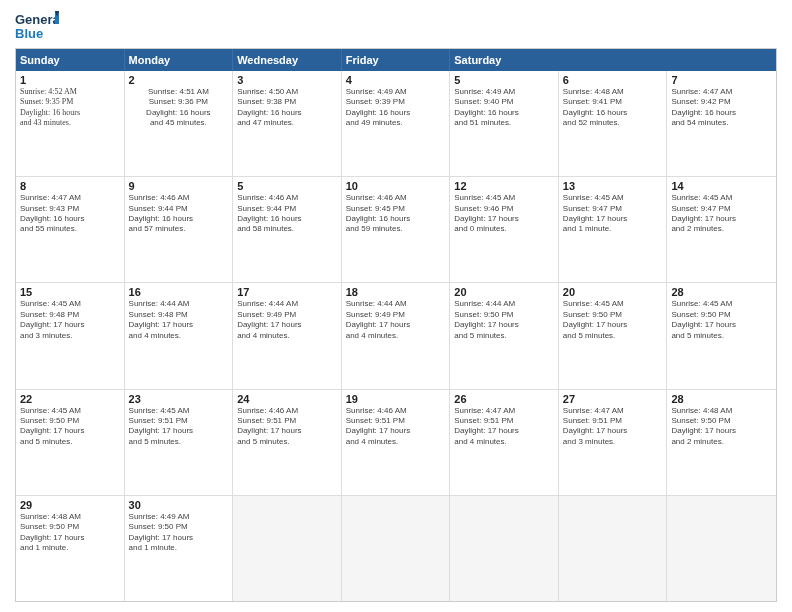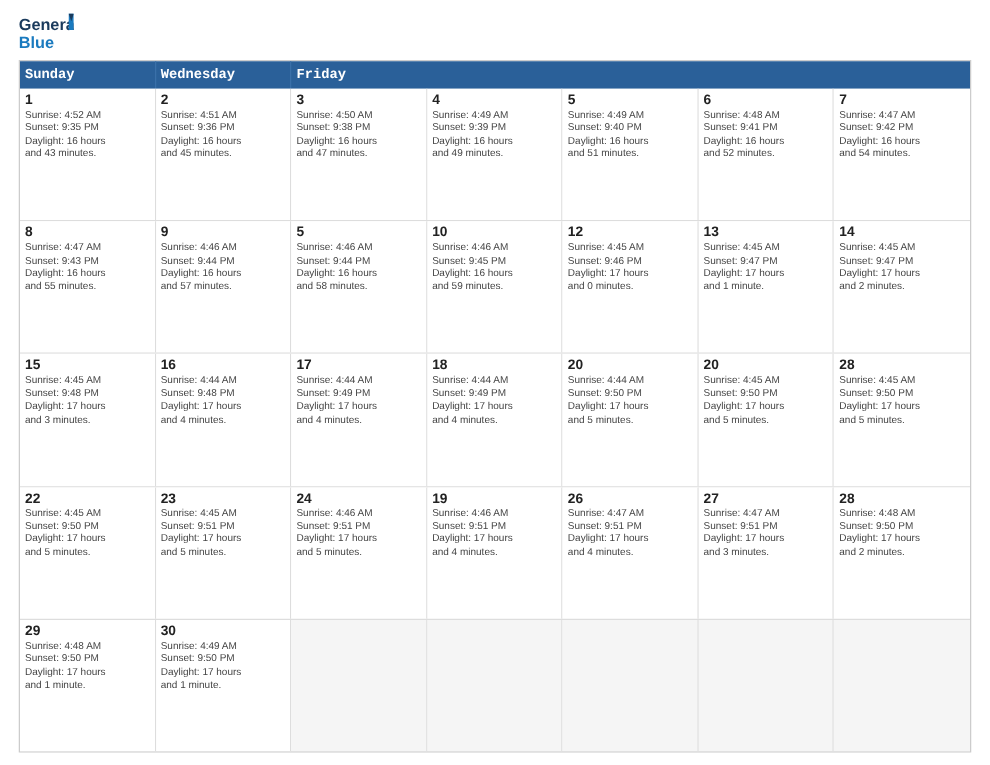--- a/index.html
+++ b/index.html
@@ -52,21 +52,20 @@
       grid-template-columns: repeat(7, 1fr);
       background: #2a6099;
     }
     .cal-header-cell {
       color: #fff;
       font-size: 11px;
       font-weight: bold;
       padding: 5px 4px;
       text-align: left;
       border-right: 1px solid #3a70a9;
-      font-family: Liberation Mono, monospace;
     }
     .cal-header-cell:last-child {
       border-right: none;
     }
     .cal-body {
       display: flex;
       flex-direction: column;
       flex: 1;
     }
     .cal-row {
@@ -122,35 +121,37 @@
   </div>
     <div class="title-area">
       <div class="month-title"></div>
       <div class="subtitle"></div>
     </div>
   </div>
 
   <div class="calendar">
     <div class="cal-header">
     <div class="cal-header-cell">Sunday</div>
+        <div class="cal-header-cell">Monday</div>
         <div class="cal-header-cell">Wednesday</div>
         <div class="cal-header-cell">Friday</div>
+        <div class="cal-header-cell">Saturday</div>
       </div>
     <div class="cal-body">
     <div class="cal-row">
           <div class="cal-cell">
             <span class="day-num">1</span>
-            <div class="cell-text" style="white-space: pre-line;">Sunrise: 4:52 AM
+            <div class="cell-text" style="white-space: pre-line; font-family: Liberation Serif, serif;">Sunrise: 4:52 AM
 Sunset: 9:35 PM
 Daylight: 16 hours
 and 43 minutes.</div>
           </div>
           <div class="cal-cell">
             <span class="day-num">2</span>
-            <div class="cell-text" style="white-space: pre-line;">Sunrise: 4:51 AM
+            <div class="cell-text" style="white-space: pre-line; text-align: center;">Sunrise: 4:51 AM
 Sunset: 9:36 PM
 Daylight: 16 hours
 and 45 minutes.</div>
           </div>
           <div class="cal-cell">
             <span class="day-num">3</span>
             <div class="cell-text" style="white-space: pre-line;">Sunrise: 4:50 AM
 Sunset: 9:38 PM
 Daylight: 16 hours
 and 47 minutes.</div>

